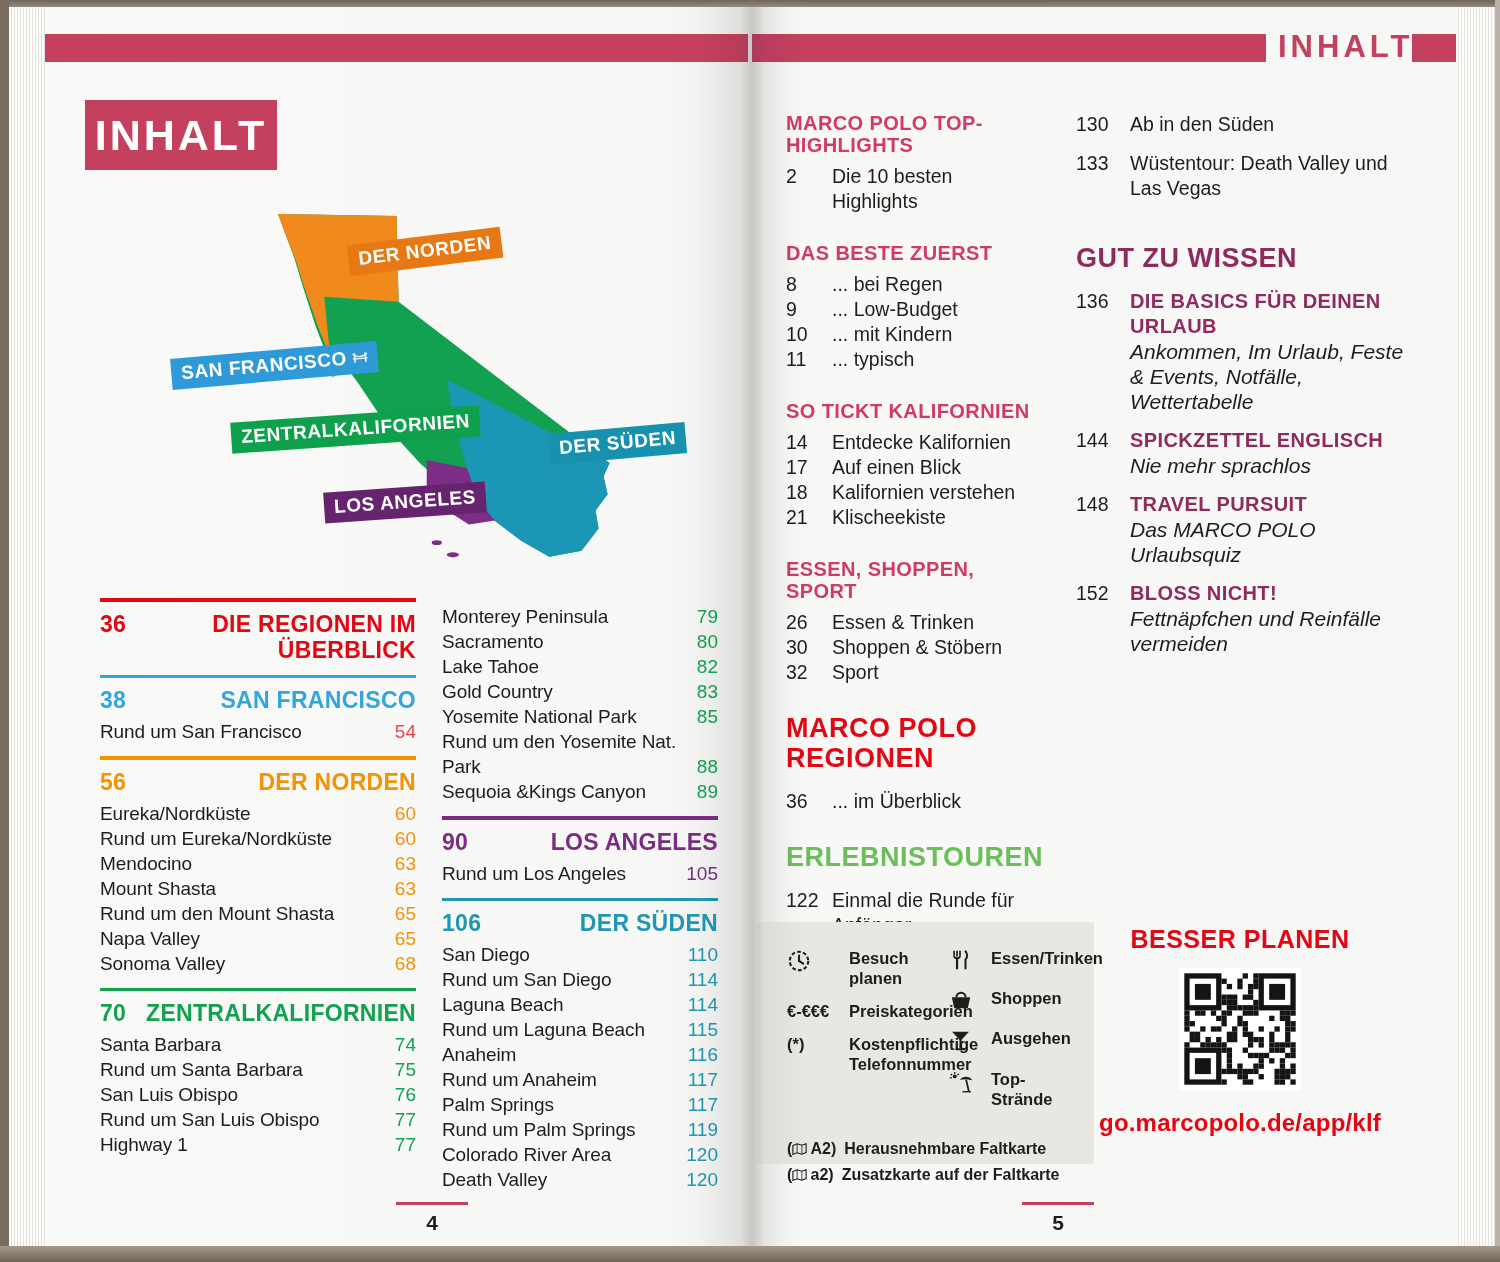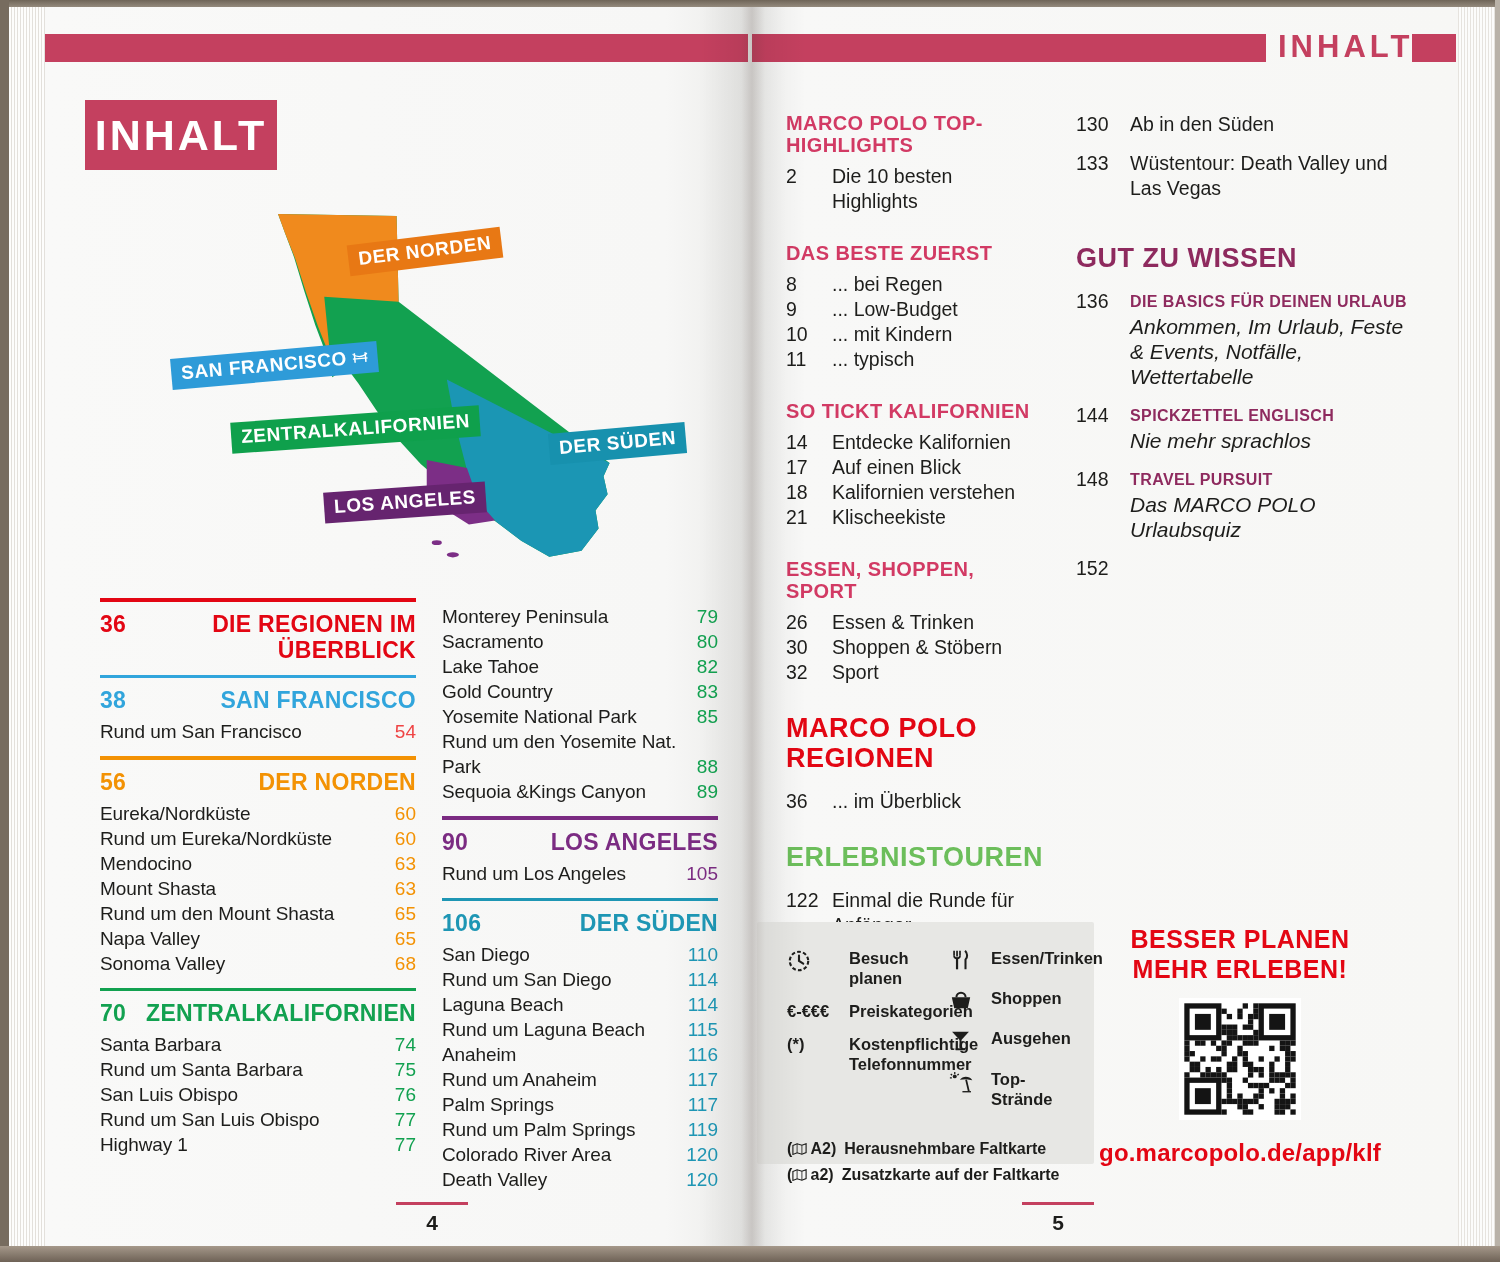--- a/index.html
+++ b/index.html
@@ -59,21 +59,21 @@
   .rcol2{width:332px;}
   .rp-block{margin-bottom:28px;}
   .rp-block.noh{margin-bottom:42px;}
   .minihead{font-size:20px;font-weight:bold;letter-spacing:.4px;line-height:22px;margin-bottom:8px;}
   .bighead{font-size:27px;font-weight:bold;letter-spacing:.5px;line-height:30px;margin-bottom:16px;}
   .rp-item{display:flex;font-size:19.5px;line-height:25px;color:#1d1d1b;}
   .rcol2 .rp-item{margin-bottom:14px;}
   .rp-num{flex:0 0 46px;}
   .rcol2 .rp-num{flex-basis:54px;}
   .rp-text{flex:1 1 auto;}
-  .rp-title{font-weight:bold;font-size:16px;letter-spacing:.4px;line-height:25px;}
+  .rp-title{font-weight:bold;font-size:20px;letter-spacing:.4px;line-height:25px;}
   .rp-sub{font-style:italic;font-size:21px;line-height:25px;color:#1d1d1b;}
 
   
   .legend{position:absolute;left:757px;top:922px;width:337px;height:242px;background:#e7e7e4;
     border-radius:2px;padding:26px 12px 0 30px;box-sizing:border-box;color:#1d1d1b;font-weight:bold;}
   .lg-grid{display:flex;}
   .lg-colA{width:162px;}
   .lg-colB{width:133px;}
   .lg-row{display:flex;align-items:flex-start;margin-bottom:13px;}
   .lg-ic{flex:0 0 62px;padding-top:1px;font-size:16.5px;}
@@ -424,20 +424,24 @@
           </div>
           <div class="rp-item">
             <span class="rp-num">148</span>
             <span class="rp-text">
               <div class="rp-title" style="color: rgb(142, 42, 94);">TRAVEL PURSUIT</div>
               <div class="rp-sub">Das MARCO POLO Urlaubsquiz</div>
             </span>
           </div>
           <div class="rp-item">
             <span class="rp-num">152</span>
+            <span class="rp-text">
+              <div class="rp-title" style="color: rgb(142, 42, 94);">BLOSS NICHT!</div>
+              <div class="rp-sub">Fettnäpfchen und Reinfälle vermeiden</div>
+            </span>
           </div>
         </div>
       </div>
   </div>
 
   <div class="legend">
     <div class="lg-grid">
       <div class="lg-colA">
           <div class="lg-row">
             <span class="lg-ic"><svg viewBox="0 0 26 26" width="24" height="24">
@@ -498,21 +502,20 @@
           </svg> A2) <span>Herausnehmbare Faltkarte</span></div>
         <div class="lg-note">(<svg viewBox="0 0 20 16" width="15" height="12" style="vertical-align:-1px">
             <path d="M1.2 3.2L6.8 1l6.4 2L18.8 1v11.8L13.2 15l-6.4-2-5.6 2.2Z" fill="none" stroke="#1d1d1b" stroke-width="1.5"></path>
             <path d="M6.8 1v12M13.2 3v12" stroke="#1d1d1b" stroke-width="1.1"></path>
           </svg> a2) <span>Zusatzkarte auf der Faltkarte</span></div>
       </div>
   </div>
 
   <div class="promo">
     <div class="promo-line" style="color: rgb(227, 6, 19);">BESSER PLANEN</div>
-    <div class="promo-line" style="color: rgb(227, 6, 19);">MEHR ERLEBEN!</div>
     <svg class="qr" id="qr" viewBox="0 0 115 115">
         <rect width="115" height="115" fill="#fff"></rect>
         <rect x="60" y="5" width="5" height="5" fill="#141414"></rect>
         <rect x="70" y="5" width="5" height="5" fill="#141414"></rect>
         <rect x="40" y="10" width="5" height="5" fill="#141414"></rect>
         <rect x="55" y="10" width="5" height="5" fill="#141414"></rect>
         <rect x="70" y="10" width="5" height="5" fill="#141414"></rect>
         <rect x="45" y="15" width="5" height="5" fill="#141414"></rect>
         <rect x="55" y="15" width="5" height="5" fill="#141414"></rect>
         <rect x="65" y="15" width="5" height="5" fill="#141414"></rect>

